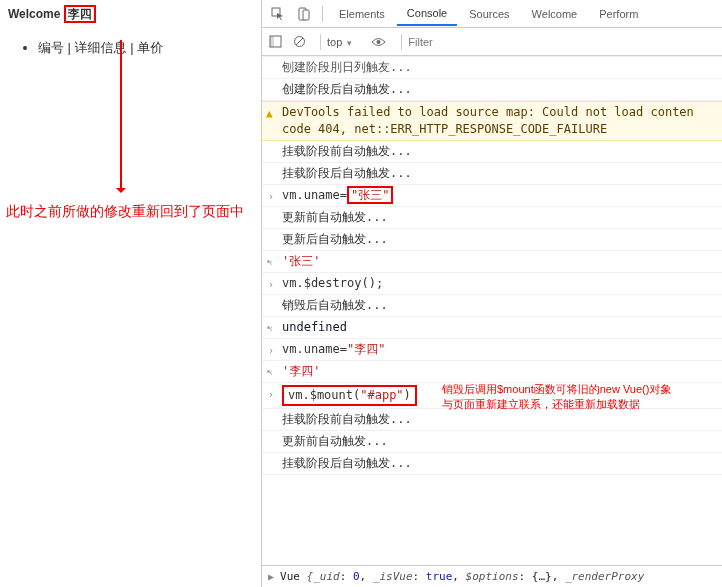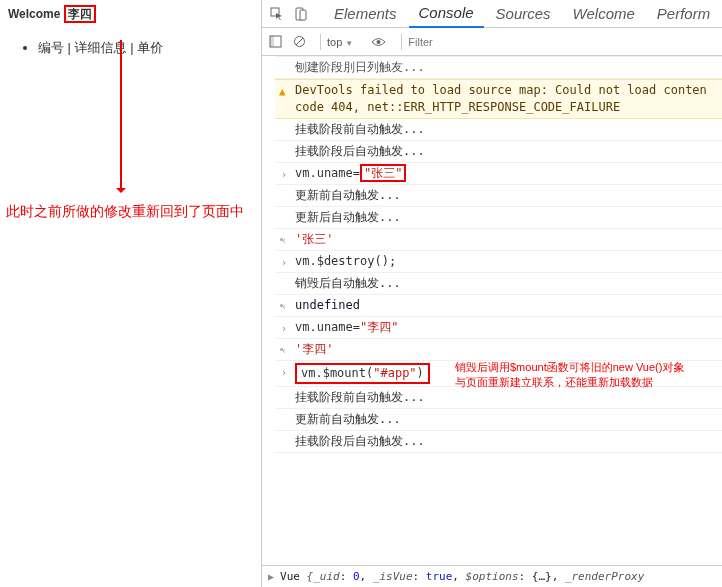--- a/index.html
+++ b/index.html
@@ -11,31 +11,31 @@
     .page-left ul { margin:16px 0 0 30px; list-style:disc; }
     .page-left ul li { font-size:13px; }
 
     .arrow-line { position:absolute; left:120px; top:40px; width:2px; height:152px; background:#e00; }
     .arrow-line:after { content:""; position:absolute; bottom:-6px; left:-4px; border:5px solid transparent; border-top-color:#e00; }
     .anno1 { position:absolute; left:6px; top:203px; color:#e00; font-size:14px; }
 
     .devtools { position:absolute; left:261px; top:0; right:0; bottom:0; border-left:1px solid #ccc; display:flex; flex-direction:column; font-family:"Segoe UI",Arial,sans-serif; color:#333; }
     .dt-tabs { display:flex; align-items:center; height:28px; border-bottom:1px solid #ccc; padding:0 4px; gap:2px; }
     .dt-tabs .ico { width:16px; height:16px; margin:0 4px; display:flex; align-items:center; justify-content:center; color:#666; }
-    .dt-tabs .tab { padding:5px 10px; font-size:15px; color:#5a5a5a; cursor:default;font-style:italic; }
+    .dt-tabs .tab { padding:5px 10px; font-size:11px; color:#5a5a5a; cursor:default; }
     .dt-tabs .tab.active { border-bottom:2px solid #1a73e8; color:#333; }
 
     .dt-toolbar { display:flex; align-items:center; height:28px; border-bottom:1px solid #ccc; padding:0 4px; font-size:11px; color:#555; }
     .dt-toolbar .ico { width:18px; height:18px; margin-right:6px; display:flex; align-items:center; justify-content:center; }
     .dt-toolbar .divider { width:1px; height:16px; background:#ccc; margin:0 6px; }
     .dt-toolbar .ctx { margin-right:8px; }
     .dt-toolbar .eye { margin:0 8px; }
     .dt-toolbar input { border:none; outline:none; font-size:11px; color:#999; width:100px; }
 
-    .dt-console { flex:1; overflow:hidden; font-family:Menlo,Consolas,monospace; font-size:12px;margin-left:13px; }
+    .dt-console { flex:1; overflow:hidden; font-family:Menlo,Consolas,monospace; font-size:12px; }
     .row { display:flex; align-items:flex-start; border-bottom:1px solid #f0f0f0; padding:2px 0 2px 20px; min-height:19px; line-height:17px; position:relative; }
     .row .caret { position:absolute; left:6px; color:#888; font-size:10px; top:3px; }
     .row.warn { background:#fffbe6; border-top:1px solid #f5e6a0; border-bottom:1px solid #f5e6a0; color:#5c3c00; }
     .row.warn .wicon { position:absolute; left:4px; top:3px; color:#d9a400; font-size:11px; }
     .c-str { color:#c41a16; }
     .c-und { color:#0f172a; }
     .c-obj { color:#222; }
     .row.boxed .content { border:2px solid #e00; padding:0 4px; }
     .row.boxed2 .c-str { border:2px solid #e00; padding:0 2px; }
     .anno2 { position:absolute; left:180px; top:-1px; color:#e00; font-size:11px; font-family:Arial,"Microsoft YaHei"; line-height:15px; width:270px; }
@@ -106,20 +106,23 @@
         </svg>
       </span>
     <div class="divider"></div>
     <input placeholder="Filter" style="">
   </div>
 
   <div class="dt-console" id="console-body">
       <div class="row" style="border-top: 1px solid rgb(240, 240, 240);">
         <span class="content" style="opacity: 0.85;">刨建阶段刖日列触友...</span>
       </div>
+      <div class="row">
+        <span class="content">创建阶段后自动触发...</span>
+      </div>
       <div class="row warn">
         <span class="wicon">▲</span>
         <span class="content">DevTools failed to load source map: Could not load conten code 404, net::ERR_HTTP_RESPONSE_CODE_FAILURE</span>
       </div>
       <div class="row">
         <span class="content">挂载阶段前自动触发...</span>
       </div>
       <div class="row">
         <span class="content">挂载阶段后自动触发...</span>
       </div>

